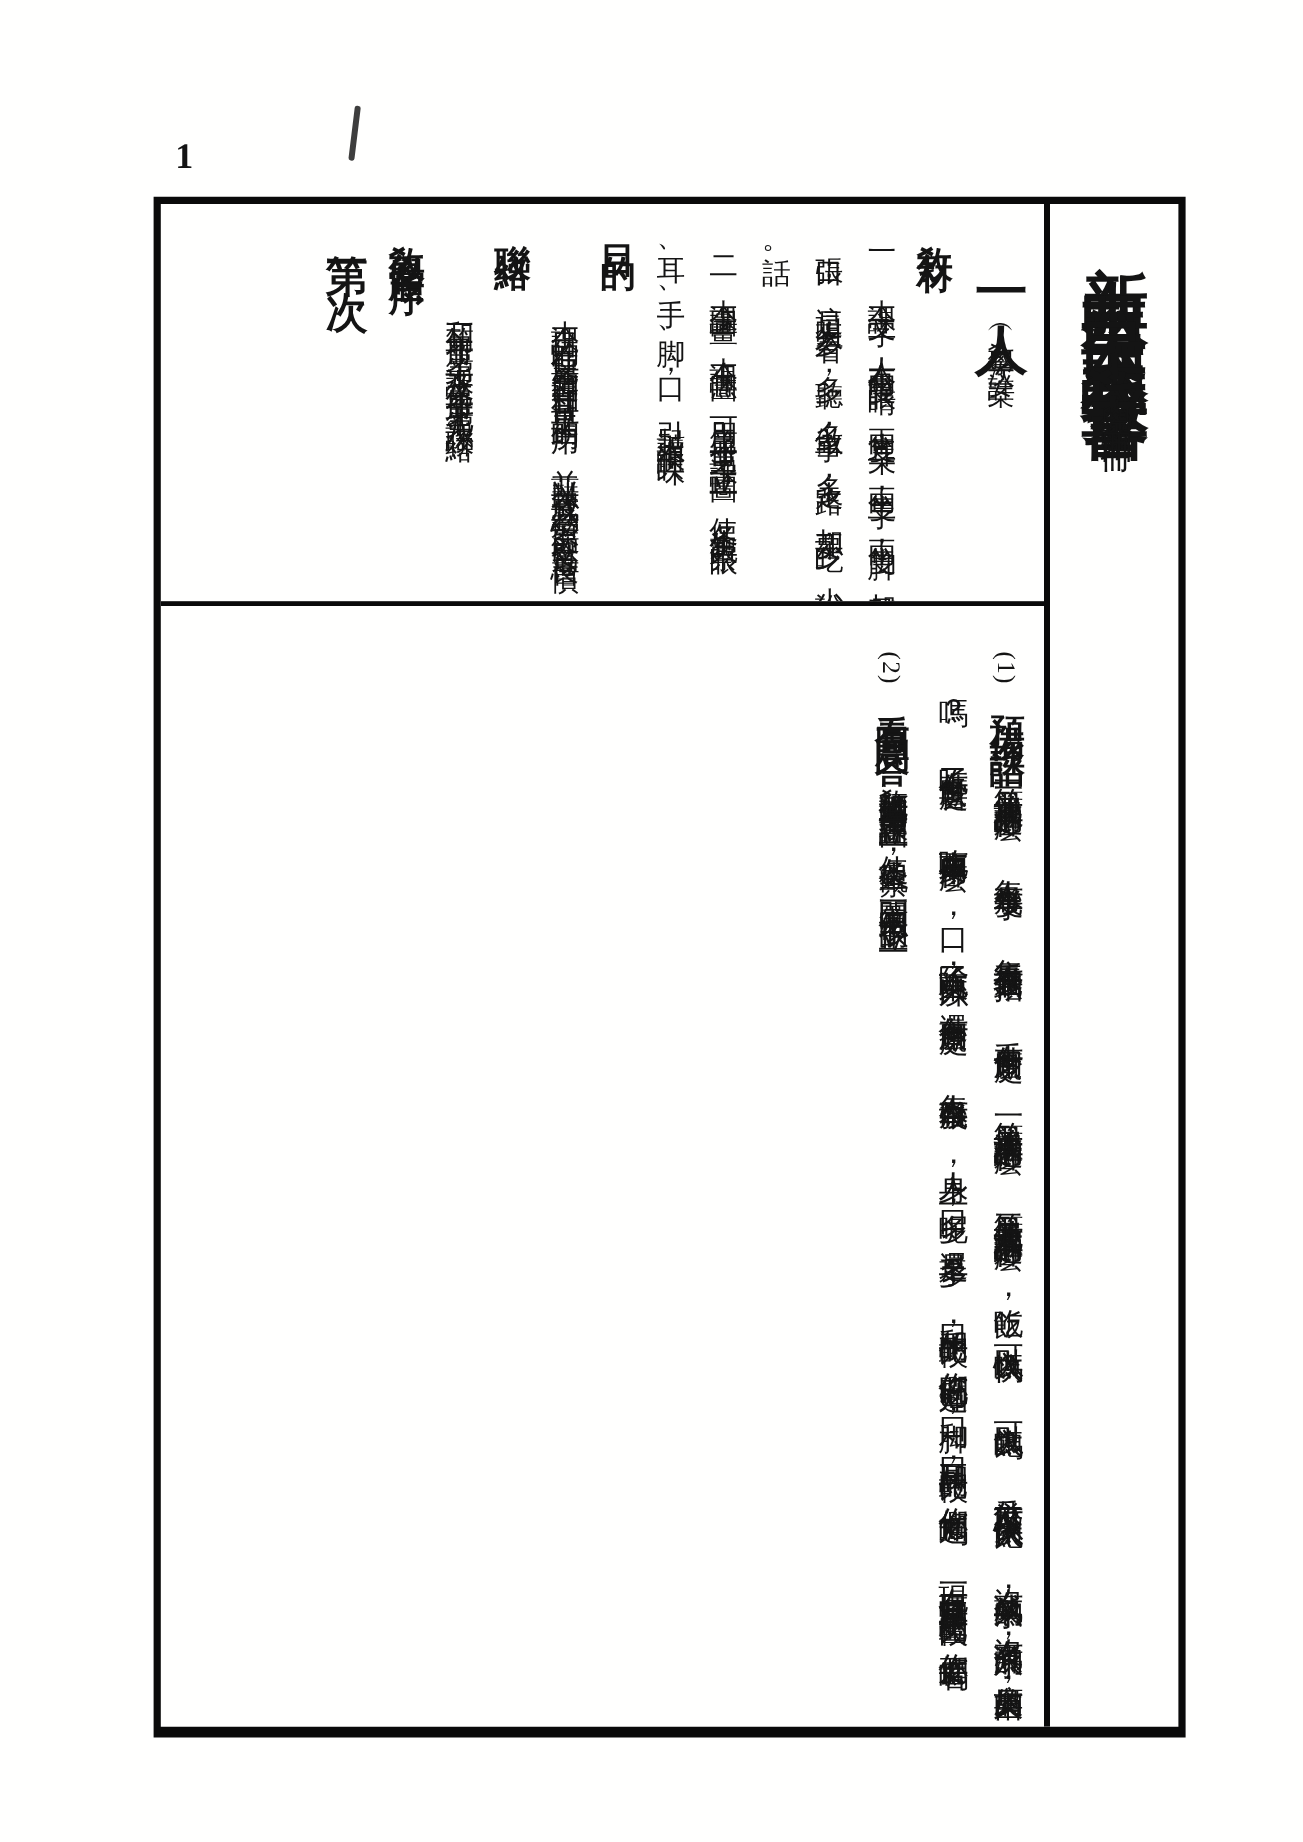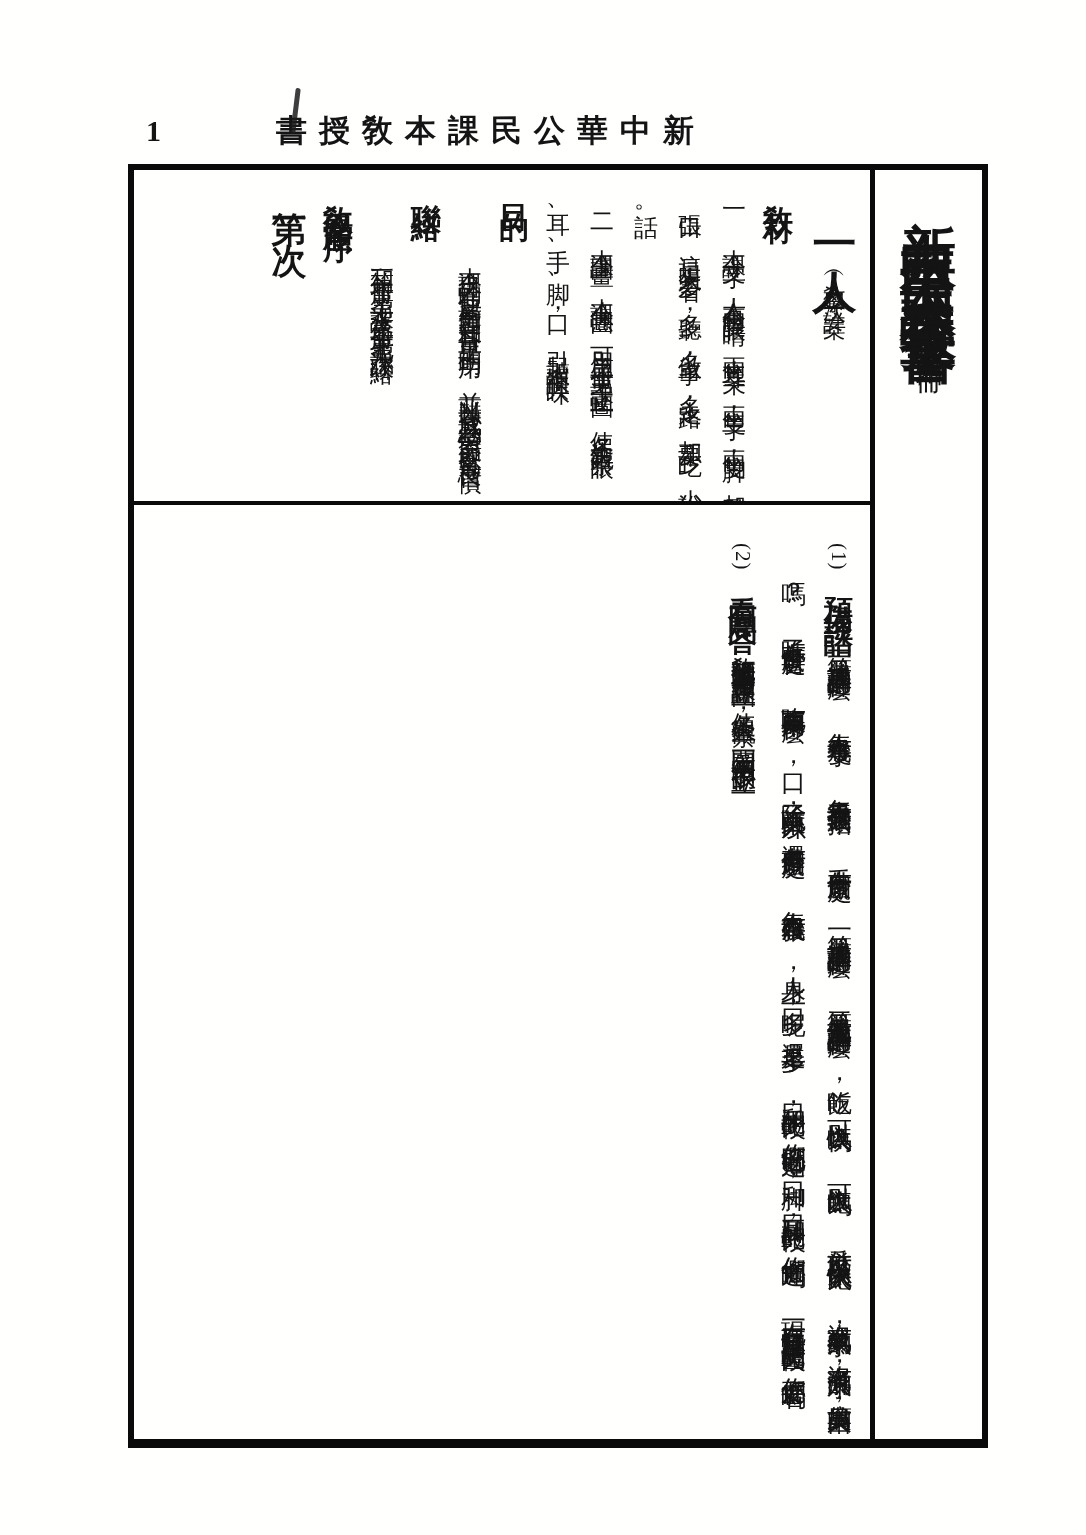--- a/index.html
+++ b/index.html
@@ -102,21 +102,20 @@
   .grand { writing-mode: vertical-rl; text-orientation: upright; line-height: 1.15; }
   .gt-main { font-size: 56px; font-weight: bold; letter-spacing: 12px; }
   .gt-sub  { font-size: 28px; letter-spacing: 6px; margin-top: 14px; }
 </style>
 </head>
 <body>
 
 <div class="sheet">
 
   <span class="page-num">1</span>
-  <span class="head-title">書授敎本課民公華中新</span>
   <span class="ink-mark"></span>
 
   <div class="frame">
 
     <div class="content">
 
       <section class="sec sec-top">
         <p class="lesson-line"><span class="lesson-num">一</span><span class="lesson-name">人</span><span class="lesson-sub">（敎學二次）詳案</span></p>
 
         <h3 class="hd">敎材</h3>

